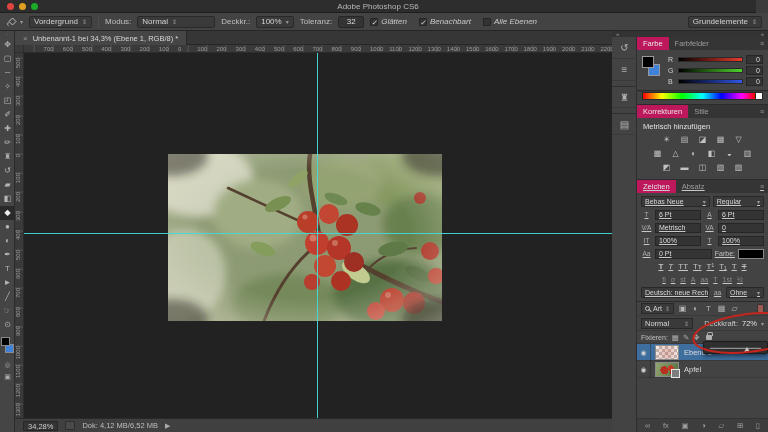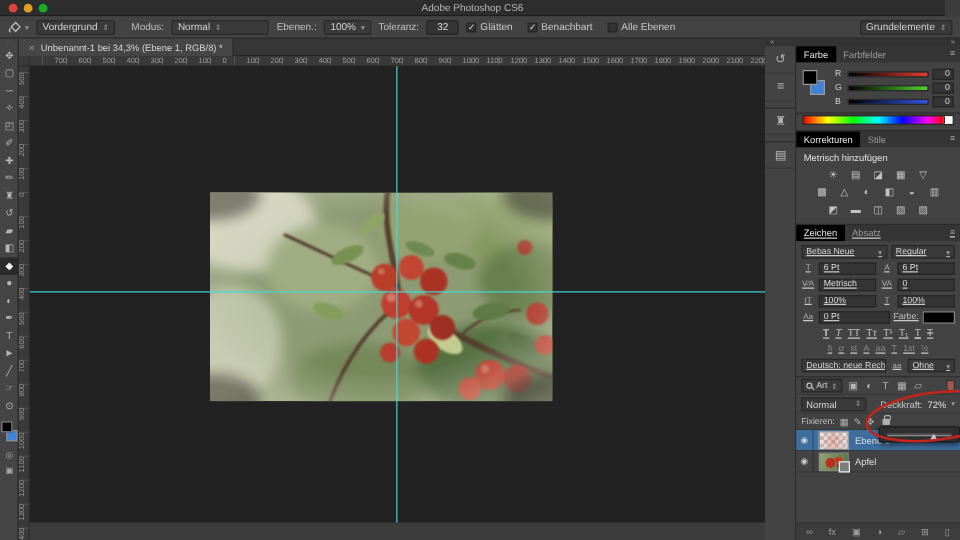--- a/index.html
+++ b/index.html
@@ -18,21 +18,21 @@
               display:flex;align-items:center;gap:6px;padding:0 6px;font-size:8px;color:#c9c9c9;}
   .opt-lbl{color:#c0c0c0;}
   .dd{background:#3a3a3a;border:1px solid #292929;border-radius:2px;height:12px;display:flex;align-items:center;
       gap:4px;padding:0 4px;color:#d2d2d2;}
   .dd::after{content:"⇕";font-size:6px;color:#999;}
   .dd.nar::after{content:"▾";}
   .opt-input{background:#343434;border:1px solid #262626;border-radius:2px;height:12px;width:26px;
              font-size:8px;color:#ddd;display:flex;align-items:center;justify-content:center;}
   .vsep{width:1px;height:12px;background:#2c2c2c;border-right:1px solid #4e4e4e;}
   .chkwrap{display:flex;align-items:center;gap:12px;}
-  .chk{display:flex;align-items:center;gap:3px;}
+  .chk{display:flex;align-items:center;gap:3px;font-style:italic;}
   .chk .box{width:8px;height:8px;background:#333;border:1px solid #242424;border-radius:1px;
             font-size:7px;line-height:7px;color:#ddd;text-align:center;}
   .spacer{flex:1;}
   .bucketwrap{display:flex;align-items:center;gap:2px;}
   .caret-sm{font-size:6px;color:#999;}
 
   
   .tabbar{position:absolute;top:31px;left:0;right:156px;height:14px;background:#363636;border-bottom:1px solid #262626;}
   .doctab{position:absolute;left:15px;top:0;height:14px;background:#464646;border-right:1px solid #272727;
           display:flex;align-items:center;gap:5px;padding:0 8px;font-size:7.5px;color:#d8d8d8;white-space:nowrap;}
@@ -76,21 +76,21 @@
   .dockhead{position:absolute;left:0;right:0;top:0;height:6px;background:#333;font-size:6px;line-height:6px;color:#999;
             display:flex;justify-content:space-between;padding:0 4px;}
   .iconcol{position:absolute;left:0;top:6px;width:25px;bottom:0;background:#434343;border-right:1px solid #2d2d2d;}
   .dock-btn{width:25px;height:22px;line-height:22px;text-align:center;font-size:10px;color:#b2b2b2;border-bottom:1px solid #393939;}
   .dock-btn.gap{margin-top:5px;border-top:1px solid #2e2e2e;}
   .panels{position:absolute;left:25px;right:0;top:6px;bottom:0;display:flex;flex-direction:column;}
 
   .panel{display:flex;flex-direction:column;}
   .ptabs{height:13px;background:#353535;display:flex;align-items:stretch;font-size:7.5px;color:#9c9c9c;flex:none;}
   .ptab{padding:0 6px;line-height:13px;white-space:nowrap;}
-  .ptab.active{background:#000000;color:#e6e6e6;}
+  .ptab.active{background:#be185d;color:#e6e6e6;}
   .pmenu{margin-left:auto;padding:0 4px;line-height:13px;font-size:7px;color:#9a9a9a;}
   .pbody{background:#434343;border-bottom:1px solid #2b2b2b;position:relative;flex:1;}
 
   
   .farbe-body{padding:5px 5px 4px 5px;display:flex;gap:6px;height:50px;}
   .fswatches{position:relative;width:20px;flex:none;}
   .fsw{position:absolute;width:12px;height:12px;border:1px solid #999;}
   .fsw.fg{left:0;top:1px;background:#000;z-index:2;}
   .fsw.bg{left:6px;top:9px;background:var(--swatch-blue,#3f82d8);}
   .sliders{flex:1;display:flex;flex-direction:column;gap:2px;}
@@ -198,21 +198,21 @@
       <span class="caret-sm">▾</span>
     </span>
     <span class="dd">
         <span>Vordergrund</span>
       </span>
     <span class="vsep"></span>
     <span class="opt-lbl">Modus:</span>
     <span class="dd" style="width:78px">
         <span>Normal</span>
       </span>
-    <span class="opt-lbl">Ebenen.:</span>
+    <span class="opt-lbl">Deckkr.:</span>
     <span class="dd nar">
         <span>100%</span>
       </span>
     <span class="opt-lbl">Toleranz:</span>
     <span class="opt-input">32</span>
     <span class="chkwrap">
         <span class="chk">
           <span class="box">✓</span>
           <span>Glätten</span>
         </span>
@@ -399,20 +399,26 @@
           <ellipse cx="2" cy="165" rx="38" ry="20"></ellipse>
           <ellipse cx="272" cy="165" rx="38" ry="20"></ellipse>
         </g>
         <rect width="274" height="167" fill="#d8d2bc" opacity="0.08"></rect>
       </svg>
     </div>
     <div class="guide-h"></div>
     <div class="guide-v"></div>
   </div>
 
+  <div class="statusbar">
+    <span class="zoomfield">34,28%</span>
+    <span class="status-icon"></span>
+    <span>Dok: 4,12 MB/6,52 MB</span>
+    <span class="flyout">▶</span>
+  </div>
 
   <div class="dock">
     <div class="dockhead">
       <span>«</span>
       <span>»</span>
     </div>
     <div class="iconcol">
         <div class="dock-btn">↺</div>
         <div class="dock-btn">≡</div>
         <div class="dock-btn gap">♜</div>

